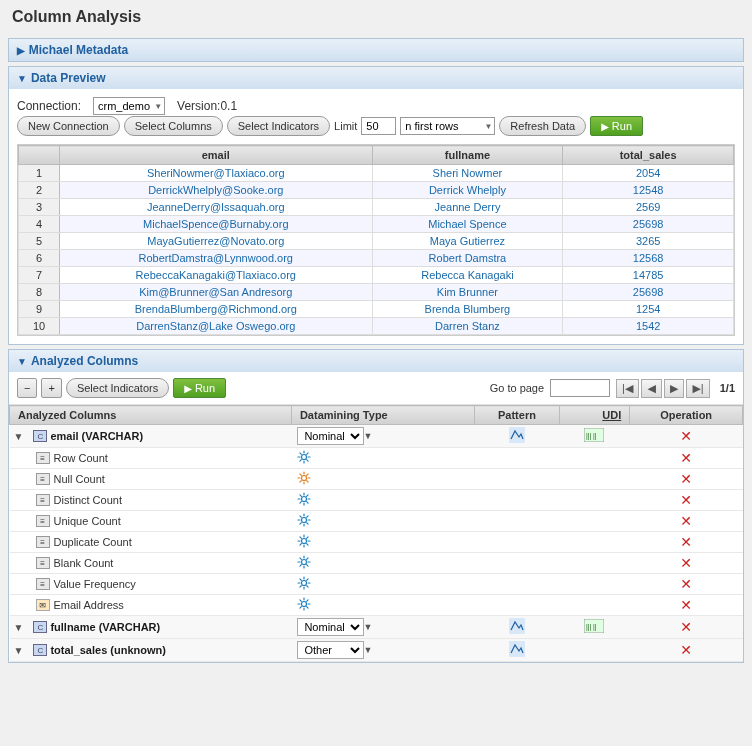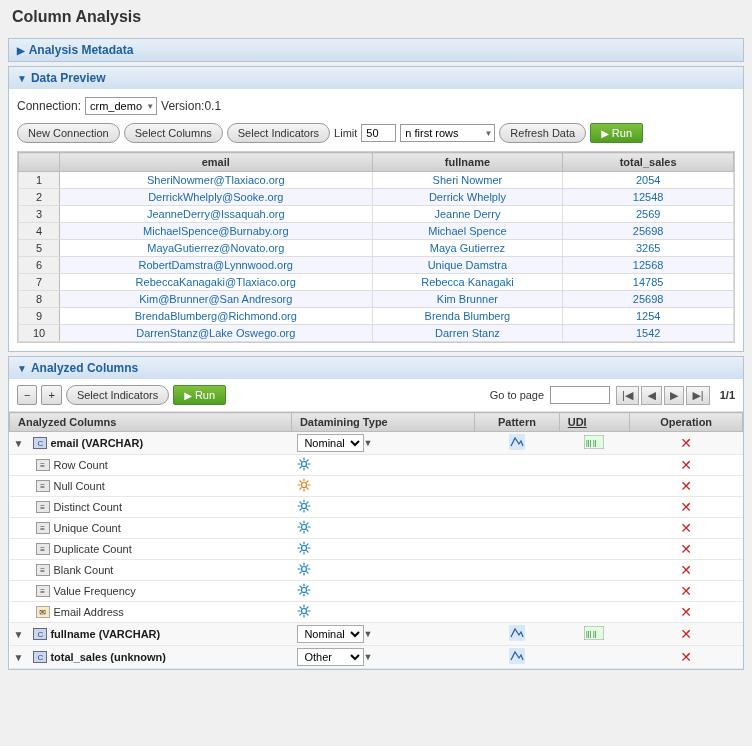--- a/index.html
+++ b/index.html
@@ -6,21 +6,21 @@
     body { font-family: Arial, sans-serif; font-size: 12px; background: #f0f0f0; color: #333; width: 752px; }
 
     .page-title { font-size: 16px; font-weight: bold; padding: 8px 12px; background: #f0f0f0; color: #333; }
 
     .section { border: 1px solid #b0c4d8; margin: 4px 8px; background: #fff; }
     .section-header { background: linear-gradient(to bottom, #e8f0f8, #d0e0f0); padding: 4px 8px; font-size: 12px; font-weight: bold; color: #2060a0; cursor: pointer; display: flex; align-items: center; gap: 4px; }
     .section-header .arrow { font-size: 10px; }
 
     .section-content { padding: 8px; }
 
-    .connection-row { display: flex; align-items: center; gap: 4px; margin-bottom: 8px; font-size: 12px; }
+    .connection-row { display: flex; align-items: center; gap: 12px; margin-bottom: 1px; font-size: 12px; }
     .connection-label { color: #333; }
     .version-label { font-size: 12px; color: #333; }
 
     .toolbar { display: flex; align-items: center; gap: 4px; margin-bottom: 8px; flex-wrap: wrap; }
 
     .btn { border: 1px solid #999; background: linear-gradient(to bottom, #f5f5f5, #ddd); padding: 3px 10px; font-size: 11px; cursor: pointer; color: #333; border-radius: 10px; }
     .btn-run { border: 1px solid #4a8a30; background: linear-gradient(to bottom, #80c040, #50a020); padding: 3px 10px; font-size: 11px; cursor: pointer; color: #fff; border-radius: 2px; display: flex; align-items: center; gap: 3px; }
     .btn-run .play { color: #fff; font-size: 10px; }
 
     .limit-group { display: flex; align-items: center; gap: 4px; }
@@ -59,21 +59,21 @@
     .col-group-row td { background: #f8f8f8; }
   </style>
 </head>
 <body>
 
 <div class="page-title">Column Analysis</div>
 
 <div class="section">
   <div class="section-header">
     <span class="arrow">▶</span>
-    <span>Analysis Metadata</span>
+    <span>Michael Metadata</span>
   </div>
 </div>
 
 <div class="section">
   <div class="section-header">
     <span class="arrow">▼</span>
     <span>Data Preview</span>
   </div>
   <div class="section-content">
     <div class="connection-row">
@@ -143,21 +143,21 @@
             </tr>
             <tr class="row-num">
               <td style="color: rgb(51, 51, 51); background: rgb(240, 240, 240); text-align: center; width: 30px;">5</td>
               <td>MayaGutierrez@Novato.org</td>
               <td>Maya Gutierrez</td>
               <td>3265</td>
             </tr>
             <tr class="row-num">
               <td style="color: rgb(51, 51, 51); background: rgb(240, 240, 240); text-align: center; width: 30px;">6</td>
               <td>RobertDamstra@Lynnwood.org</td>
-              <td>Unique Damstra</td>
+              <td>Robert Damstra</td>
               <td>12568</td>
             </tr>
             <tr class="row-num">
               <td style="color: rgb(51, 51, 51); background: rgb(240, 240, 240); text-align: center; width: 30px;">7</td>
               <td>RebeccaKanagaki@Tlaxiaco.org</td>
               <td>Rebecca Kanagaki</td>
               <td>14785</td>
             </tr>
             <tr class="row-num">
               <td style="color: rgb(51, 51, 51); background: rgb(240, 240, 240); text-align: center; width: 30px;">8</td>
@@ -209,21 +209,21 @@
         <span class="page-indicator">1/1</span>
       </div>
     </div>
     <div class="analyzed-table-wrapper">
       <table class="analyzed-table">
         <thead>
           <tr>
             <th style="width:200px;">Analyzed Columns</th>
             <th style="width:130px;">Datamining Type</th>
             <th style="width:60px; text-align:center;">Pattern</th>
-            <th style="width:50px; text-align:left;text-decoration:underline;">UDI</th>
+            <th style="width:50px; text-align:right;text-decoration:underline;">UDI</th>
             <th style="width:80px; text-align:center;">Operation</th>
           </tr>
         </thead>
         <tbody id="analyzed-tbody">
         <tr class="col-group-row">
               <td style="padding-left: 4px;">
     <div style="display:flex;align-items:center;gap:3px;">
       <span style="font-size:10px;color:#555;cursor:pointer;">▼</span>
       <span style="width:4px;height:12px;display:inline-block;"></span>
       <div style="width:14px;height:12px;border:1px solid #668;background:#c8d8f0;display:inline-flex;align-items:center;justify-content:center;font-size:8px;color:#446;">C</div>

